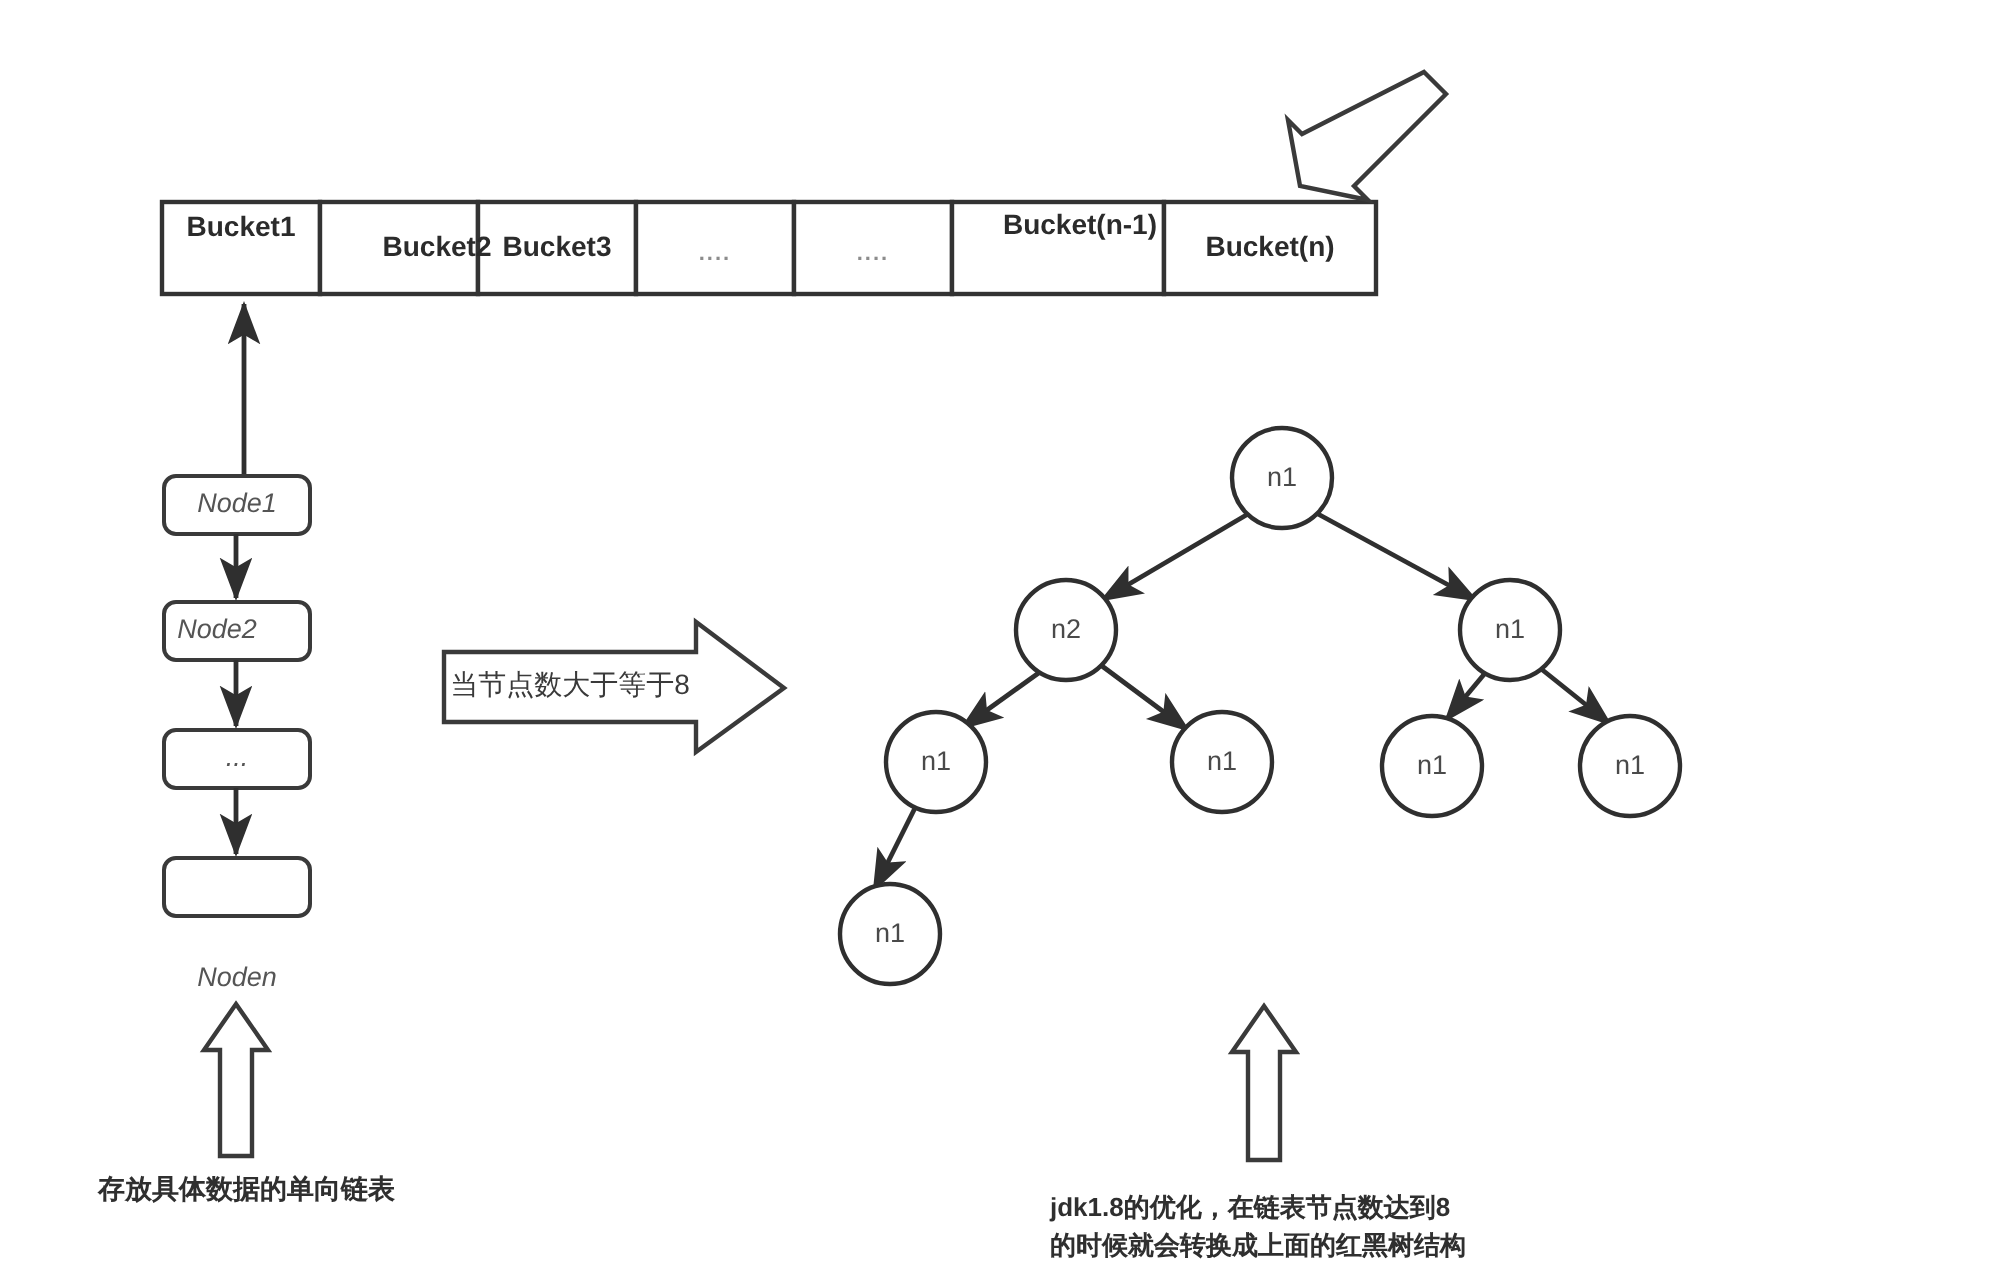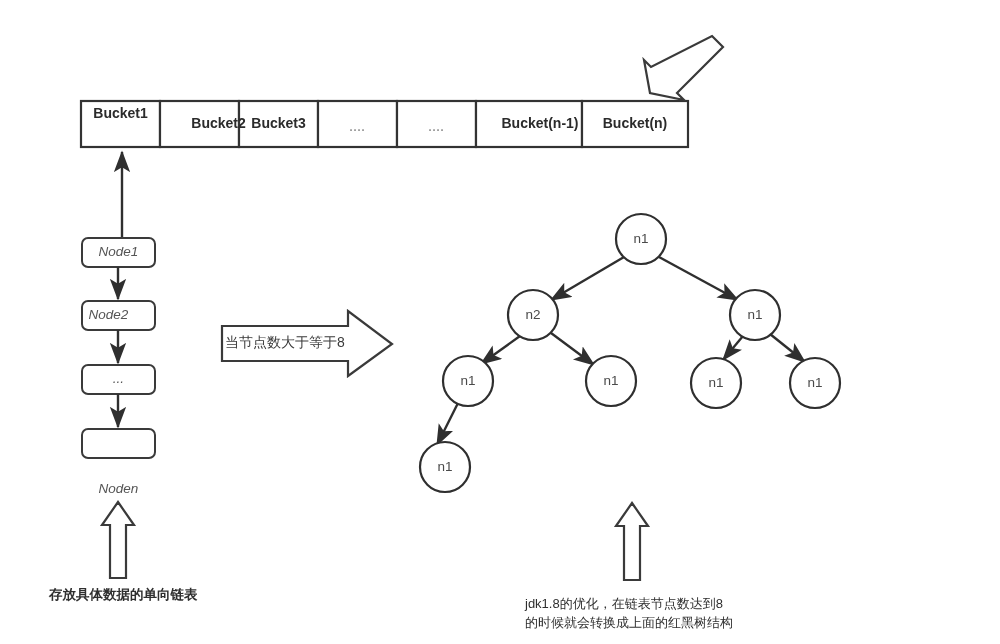--- a/index.html
+++ b/index.html
@@ -78,21 +78,21 @@
     text-align: center;
   }
   
   .caption {
     font-size: 13.5px;
     font-weight: bold;
     color: #2f2f2f;
   }
   .caption-2 {
     font-size: 13px;
-    font-weight: normal;
+    font-weight: bold;
     color: #2f2f2f;
     line-height: 1.45;
   }
 </style>
 </head>
 <body>
 
 <div id="stage">
 
   <svg width="1000" height="644" viewBox="0 0 1000 644" xmlns="http://www.w3.org/2000/svg">
@@ -160,21 +160,21 @@
   </svg>
 
   <div class="layer-text">
 
 
     <div class="txt bucket-label" style="left:81px; top:105px; width:79px;">Bucket1</div>
     <div class="txt bucket-label" style="left:160px; top:115px; width:79px;padding-left:19px;">Bucket2</div>
     <div class="txt bucket-label" style="left:239px; top:115px; width:79px;">Bucket3</div>
     <div class="txt bucket-dots" style="left:318px; top:121px; width:79px;">....</div>
     <div class="txt bucket-dots" style="left:397px; top:121px; width:79px;">....</div>
-    <div class="txt bucket-label" style="left:476px; top:115px; width:128px;">Bucket(n-1)</div>
+    <div class="txt bucket-label" style="left:476px; top:104px; width:128px;">Bucket(n-1)</div>
     <div class="txt bucket-label" style="left:582px; top:115px; width:106px;">Bucket(n)</div>
 
     <div class="txt node-label" style="left:82px; top:244px; width:73px;">Node1</div>
     <div class="txt node-label" style="left:82px; top:307px; width:53px;">Node2</div>
     <div class="txt node-label" style="left:82px; top:371px; width:73px;">...</div>
     <div class="txt node-label" style="left:82px; top:435px; width:73px;margin-top:46px;">Noden</div>
 
     <div class="txt blockarrow-label" style="left:222px; top:334px; width:126px;">当节点数大于等于8</div>
 
     <div class="txt tree-label" style="left:616px; top:231px; width:50px;">n1</div>

